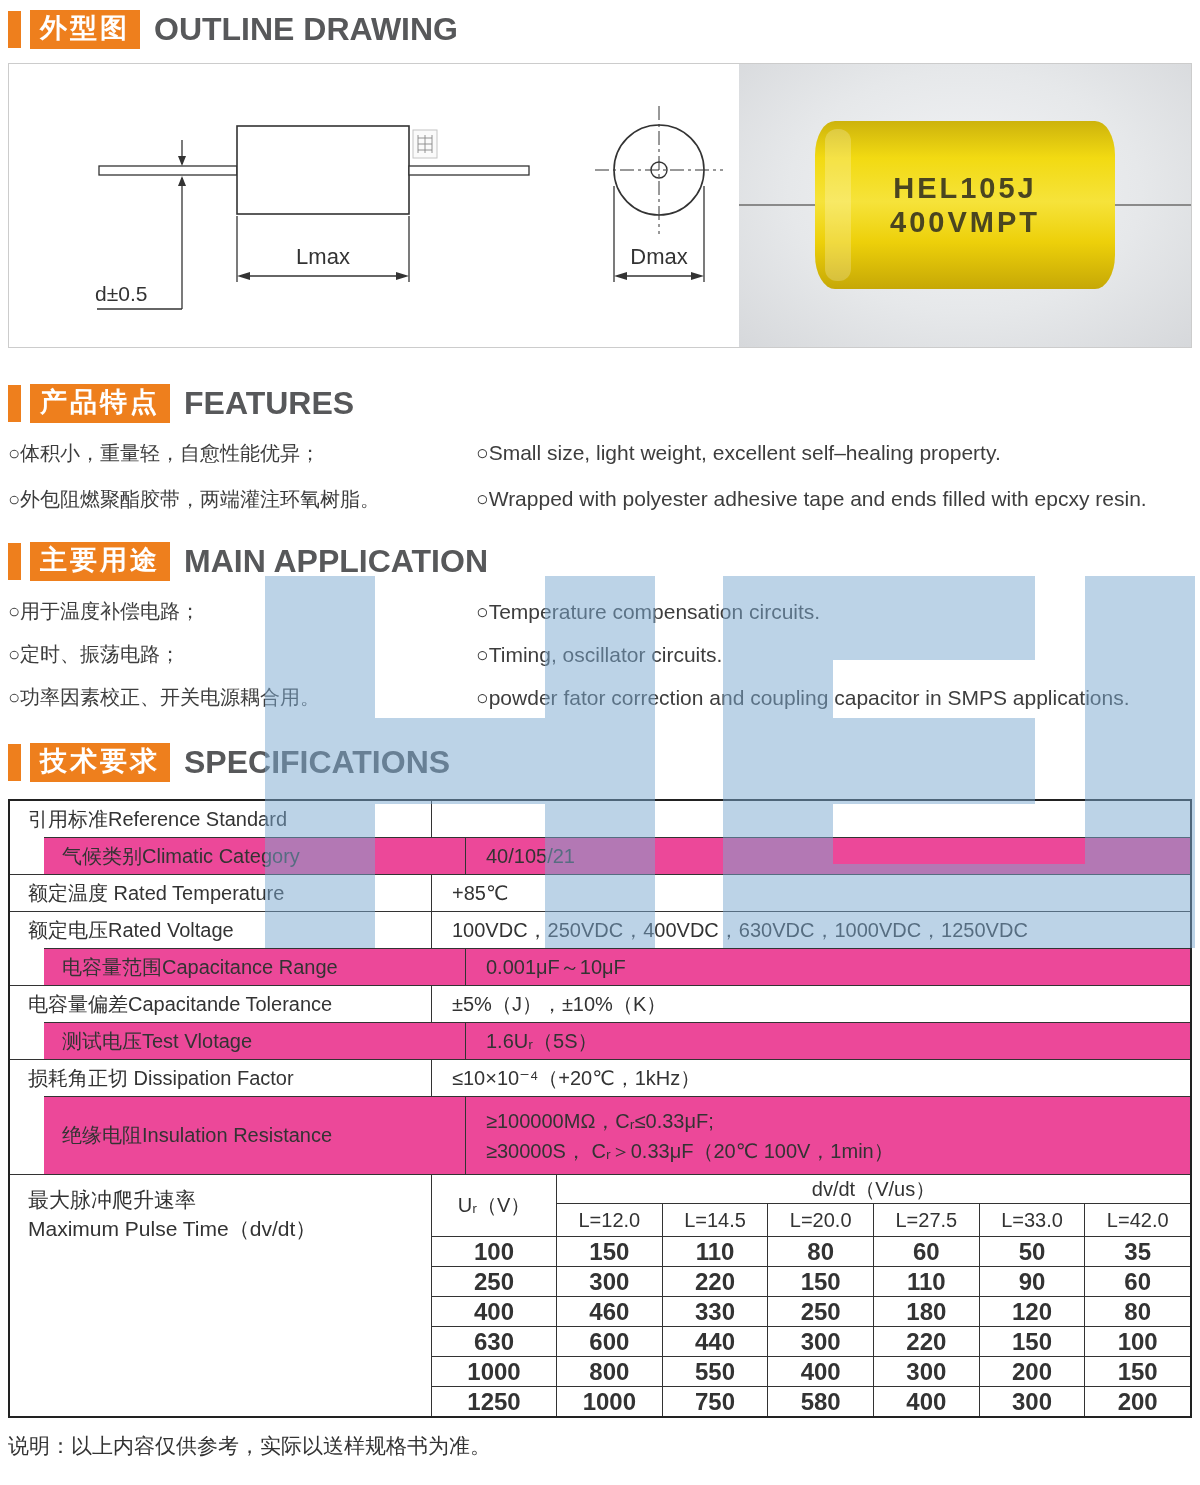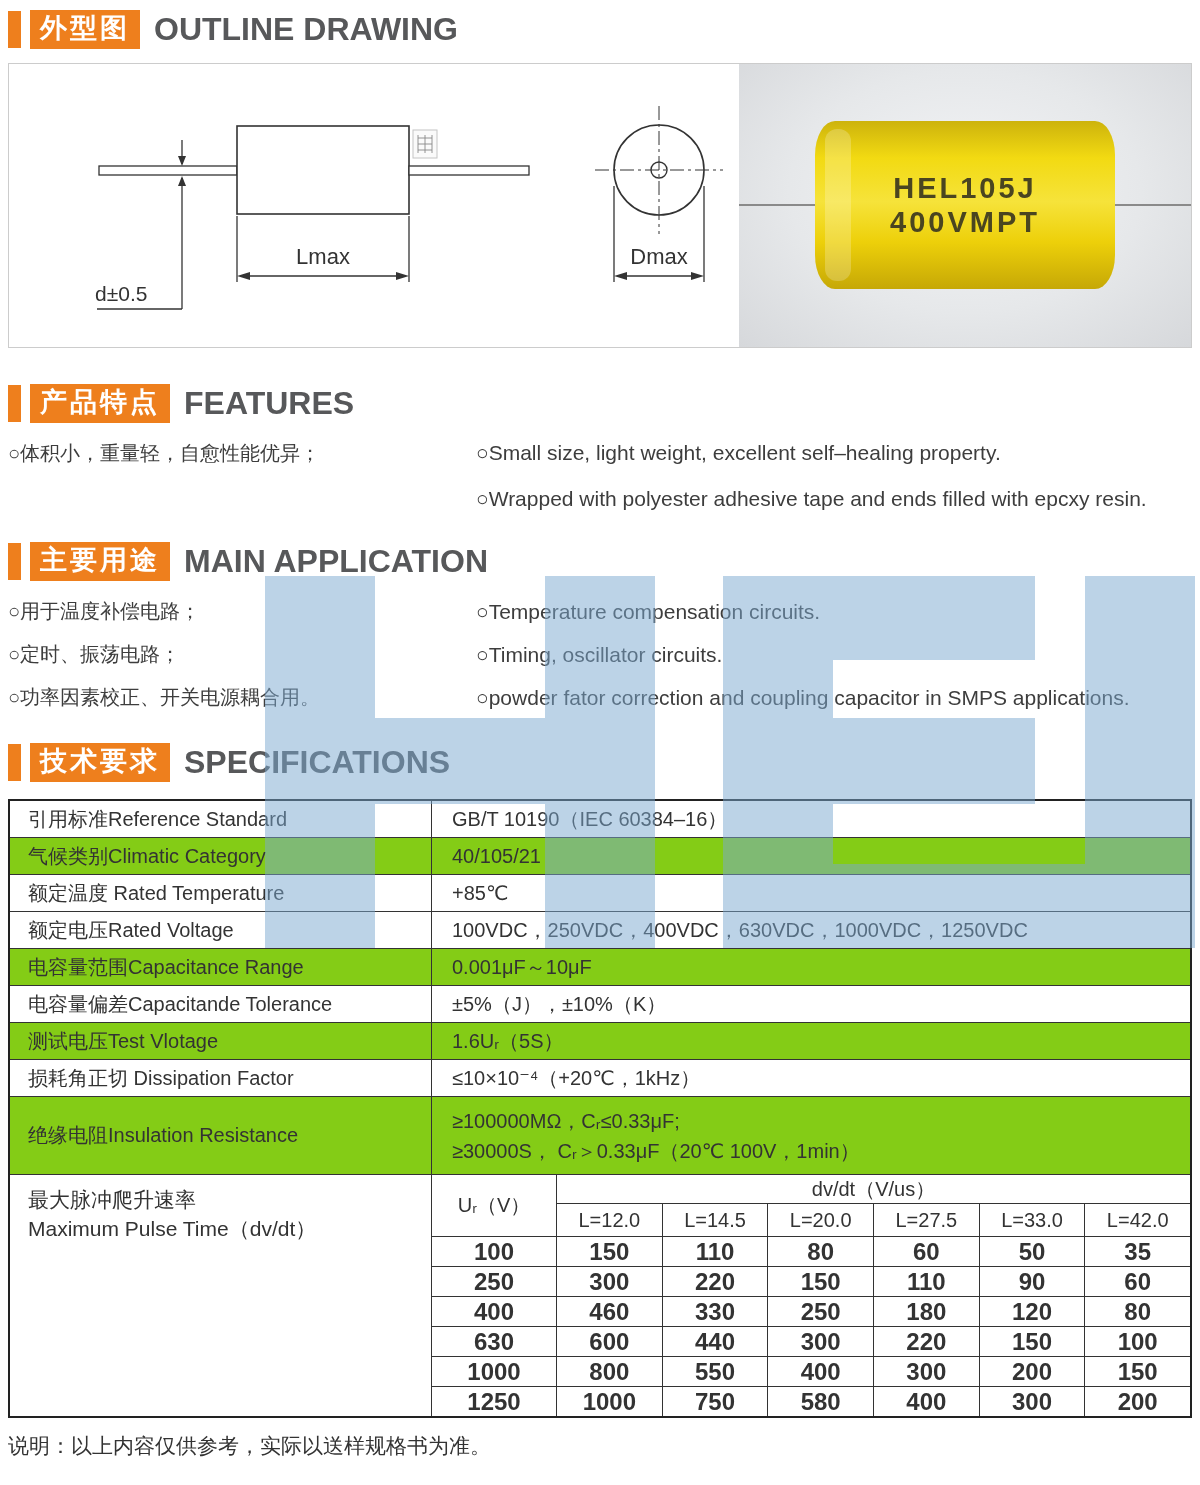--- a/index.html
+++ b/index.html
@@ -28,21 +28,21 @@
   .col-zh{width:468px;flex:0 0 auto;}
   .col-en{flex:1 1 auto;}
   .b-zh{font-size:20px;line-height:46px;color:#3d3d3d;white-space:nowrap;}
   .b-en{font-size:21px;line-height:46px;color:#3d3d3d;white-space:nowrap;}
   .app .b-zh,.app .b-en{line-height:43px;}
 
   
   .spec{margin:16px 8px 0 8px;border:2px solid #222;box-sizing:border-box;background:#fff;}
   .srow{display:flex;border-top:1px solid #333;}
   .srow:first-child{border-top:none;}
-  .srow.blue{background:#84cc16;}
+  .srow.blue{background:#ec4899;margin-left:34px;}
   .scell-l{flex:0 0 422px;border-right:1px solid #333;box-sizing:border-box;padding:0 0 0 18px;display:flex;align-items:center;font-size:20px;color:#333;white-space:nowrap;overflow:hidden;}
   .scell-v{flex:1 1 auto;padding:0 0 0 20px;display:flex;align-items:center;font-size:20px;color:#333;white-space:nowrap;overflow:hidden;}
   .h36{height:36px;}
   .h77{height:77px;}
   .two-line{flex-direction:column;align-items:flex-start;justify-content:center;line-height:30px;}
 
   
   .pulse{display:flex;border-top:1px solid #333;}
   .pulse-label{flex:0 0 422px;border-right:1px solid #333;box-sizing:border-box;padding:10px 0 0 18px;font-size:21px;line-height:29px;color:#333;}
   .pulse-right{flex:1 1 auto;display:flex;flex-direction:column;}
@@ -139,20 +139,21 @@
   </div>
 
   <div class="sec-head" style="margin-top:34px;">
     <div class="accent-bar"></div>
     <div class="zh-box">产品特点</div>
     <div class="en-title">FEATURES</div>
   </div>
   <div class="cols" style="margin-top:6px;">
     <div class="col-zh">
       <div class="b-zh">○体积小，重量轻，自愈性能优异；</div>
+      <div class="b-zh">○外包阻燃聚酯胶带，两端灌注环氧树脂。</div>
     </div>
     <div class="col-en">
       <div class="b-en">○Small size, light weight, excellent self–healing property.</div>
       <div class="b-en">○Wrapped with polyester adhesive tape and ends filled with epcxy resin.</div>
     </div>
   </div>
 
   <div class="sec-head" style="margin-top:18px;">
     <div class="accent-bar"></div>
     <div class="zh-box">主要用途</div>
@@ -173,21 +174,20 @@
 
   <div class="sec-head" style="margin-top:22px;">
     <div class="accent-bar"></div>
     <div class="zh-box">技术要求</div>
     <div class="en-title">SPECIFICATIONS</div>
   </div>
 
   <div class="spec">
     <div class="srow h36">
       <div class="scell-l">引用标准Reference Standard</div>
-      <div class="scell-v">GB/T 10190（IEC 60384–16）</div>
     </div>
     <div class="srow h36 blue">
       <div class="scell-l">气候类别Climatic Category</div>
       <div class="scell-v">40/105/21</div>
     </div>
     <div class="srow h36">
       <div class="scell-l">额定温度 Rated Temperature</div>
       <div class="scell-v">+85℃</div>
     </div>
     <div class="srow h36">

